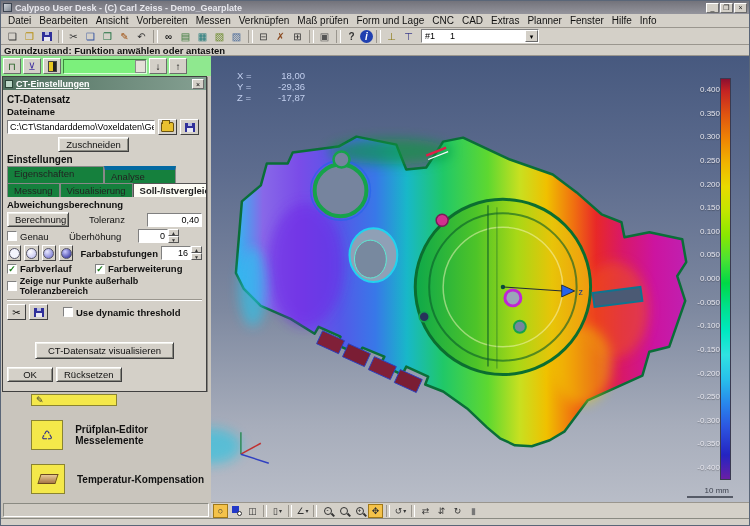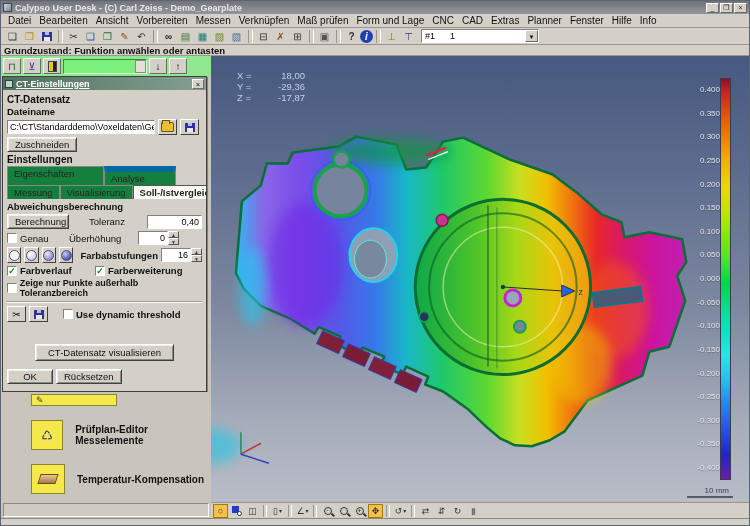--- a/index.html
+++ b/index.html
@@ -52,21 +52,21 @@
   .hdr { font-weight:bold; font-size:10px; margin:2px 0 1px; color:#111; }
   .lbl { font-size:9.5px; color:#111; }
   .field { background:#fff; border:1px solid; border-color:#808080 #fff #fff #808080; font-size:9px; padding:1px 2px; white-space:nowrap; overflow:hidden; }
   .btn { background:#d4d0c8; border:1px solid; border-color:#fff #404040 #404040 #fff; box-shadow:inset 1px 1px 0 #efefe9, inset -1px -1px 0 #8a8a82; font-size:9.5px; padding:1px 7px; color:#111; text-align:center; }
   .frow { display:flex; align-items:center; gap:3px; margin:2px 0; }
   .folder-ico { width:13px; height:10px; background:#e8c030; border:1px solid #6b5410; border-radius:1px 2px 1px 1px; position:relative; }
   .folder-ico::before { content:""; position:absolute; top:-3px; left:0; width:6px; height:3px; background:#e8c030; border:1px solid #6b5410; border-bottom:none; }
   .sbtn { width:19px; height:16px; display:flex; align-items:center; justify-content:center; background:#d4d0c8; border:1px solid; border-color:#fff #404040 #404040 #fff; }
   .tabs { display:flex; }
   .tab { border:1px solid #888; border-bottom:none; background:#15803d; font-size:9.5px; padding:1px 6px; color:#222; }
-  .tab.hl { border-top:6px solid #0369a1; }
+  .tab.hl { border-top:4px solid #0369a1; }
   .tab.active { background:#fdfdf6; font-weight:bold; border-color:#555; position:relative; z-index:2; }
   .tabline { border-top:1px solid #888; margin-top:-1px; }
   .spin { display:flex; align-items:center; }
   .spin .field { width:30px; text-align:right; }
   .spin .arrows { display:flex; flex-direction:column; }
   .spin .arrows b { width:11px; height:7px; font-size:5px; line-height:6px; text-align:center; background:#d4d0c8; border:1px solid; border-color:#fff #555 #555 #fff; color:#333; }
   .cb { width:10px; height:10px; background:#fff; border:1px solid; border-color:#808080 #fff #fff #808080; font-size:9px; line-height:9px; text-align:center; color:#157a15; font-weight:bold; }
   .sphereb { width:17px; height:16px; background:#d4d0c8; border:1px solid; border-color:#fff #404040 #404040 #fff; display:flex; align-items:center; justify-content:center; }
   .sph { width:11px; height:11px; border-radius:50%; border:1px solid #556; }
   .sph1 { background:#f4f4fc; }
@@ -215,21 +215,21 @@
           <div class="lbl" style="font-weight:bold">Dateiname</div>
           <div class="frow">
             <span class="field" style="width:148px">C:\CT\Standarddemo\Voxeldaten\Gearplat</span>
             <span class="sbtn">
                 <span class="folder-ico"></span>
               </span>
             <span class="sbtn">
                 <span class="disk"></span>
               </span>
           </div>
-          <div class="frow" style="justify-content:flex-start; margin-right:22px">
+          <div class="frow" style="justify-content:center; margin-right:22px">
             <span class="btn">Zuschneiden</span>
           </div>
 
           <div class="hdr">Einstellungen</div>
           <div class="tabs">
             <span class="tab" style="width:97px">Eigenschaften</span>
             <span class="tab hl" style="width:72px">Analyse</span>
           </div>
           <div class="tabs">
             <span class="tab">Messung</span>

